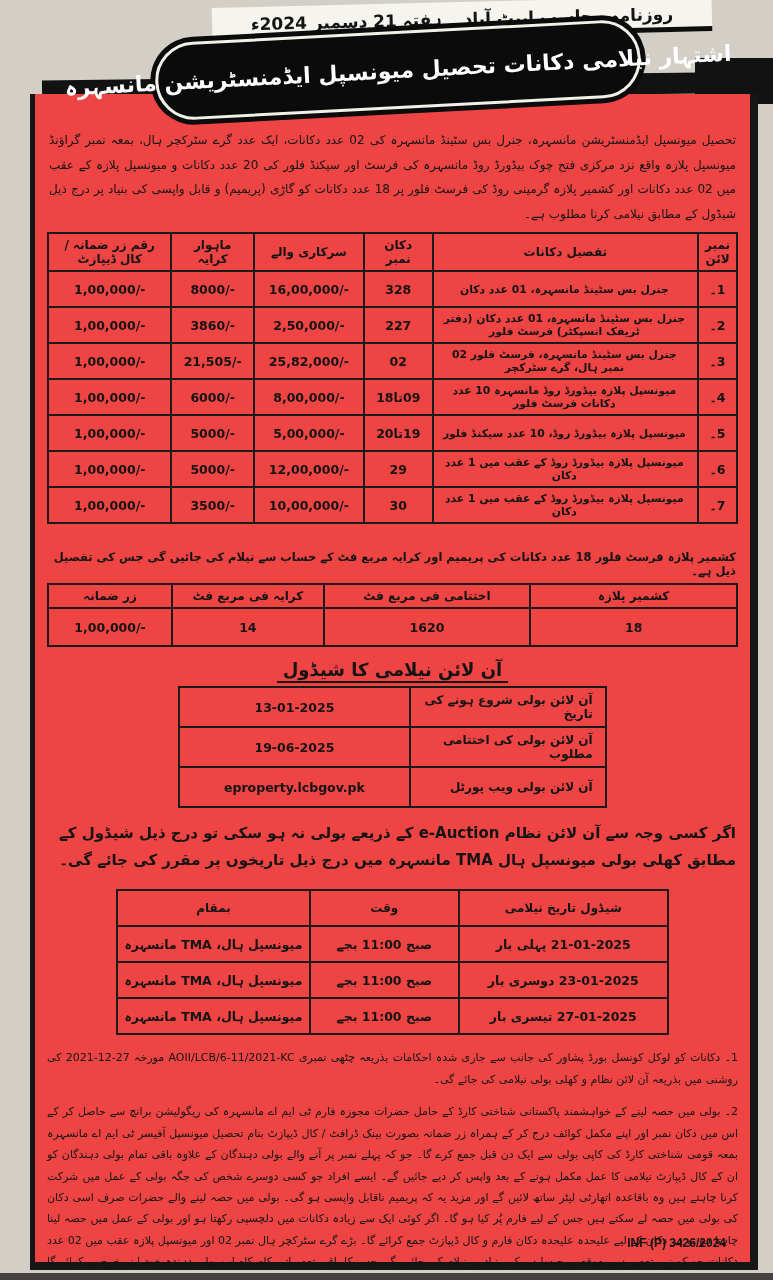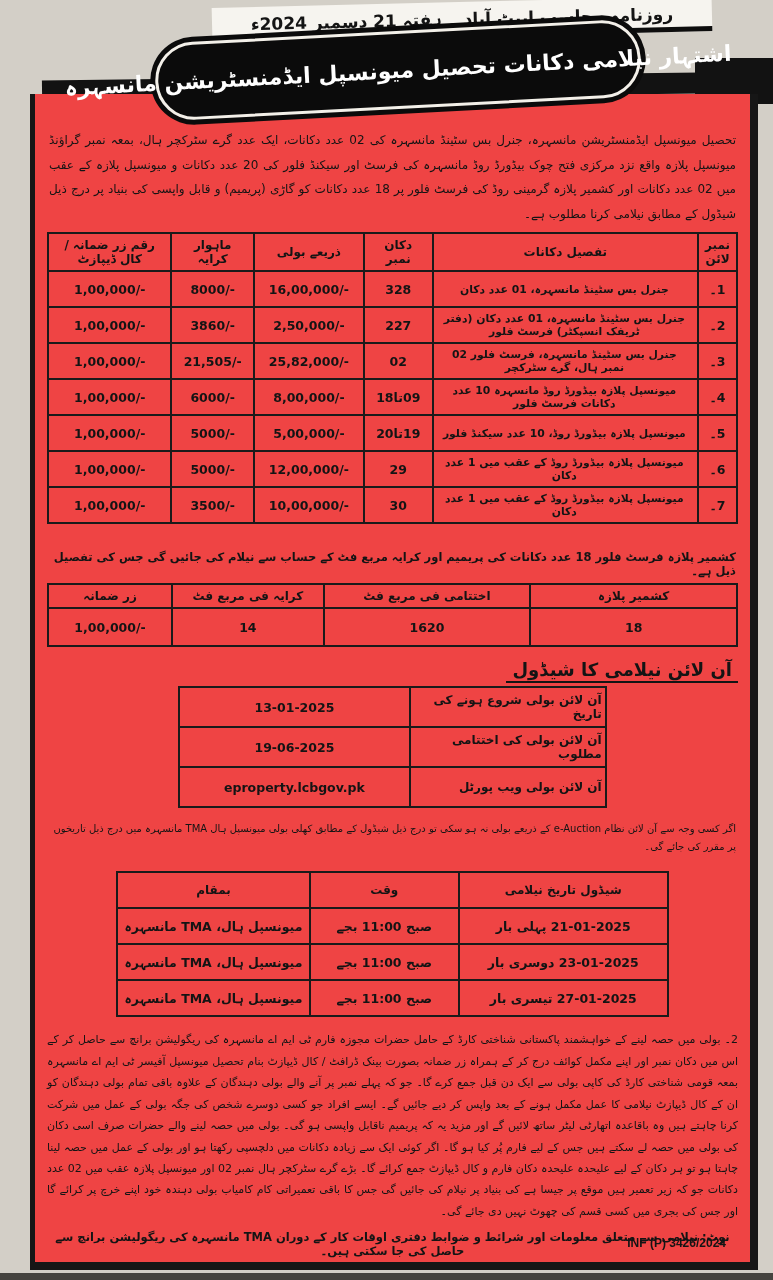--- a/index.html
+++ b/index.html
@@ -30,26 +30,26 @@
   .grid th,.grid td{border:2.2px solid #1a1a1a;padding:4px 6px;text-align:center;
                     font-weight:bold;font-size:12.5px;}
   .grid th{font-size:12px;}
   .main-table{width:100%;margin-top:4px;}
   .main-table td{height:26px;}
   .c-desc{text-align:center;font-size:10.8px !important;padding-right:8px !important;}
   .num{direction:ltr;}
   .kashmir-note{font-size:11.5px;font-weight:bold;margin:26px 2px 5px;text-align:right;}
   .kashmir-table{width:100%;}
   .kashmir-table td{height:28px;}
-  .online-title{margin:12px 0 6px;font-size:18px;font-weight:bold;}
+  .online-title{text-align:center;margin:12px 0 6px;font-size:18px;font-weight:bold;}
   .online-title span{border-bottom:2px solid #141414;padding:0 6px 1px;}
   .online-table{width:62%;margin:4px auto;}
   .online-table td{height:30px;margin-left:24px;}
-  .online-table .lbl{text-align:right;padding-right:3px;font-size:12px;}
-  .fallback{font-size:10px;font-weight:400;margin:12px 2px 15px;text-align:right;line-height:1.8;}
+  .online-table .lbl{text-align:right;padding-right:12px;font-size:12px;}
+  .fallback{font-size:15px;font-weight:700;margin:12px 2px 15px;text-align:right;line-height:1.8;}
   .open-table{width:80%;margin:2px auto;}
   .open-table td,.open-table th{height:26px;margin-left:12px;}
   .notes{margin-top:12px;font-size:11px;line-height:1.95;text-align:justify;}
   .note{margin-bottom:5px;}
   .footer-note{font-size:11.5px;font-weight:bold;text-align:center;margin-top:8px;}
   .inf{position:absolute;right:24px;bottom:12px;font-size:12px;font-weight:bold;direction:ltr;
        font-family:"Liberation Sans","DejaVu Sans",sans-serif;}
   .bottom-smudge{position:absolute;bottom:0;left:0;right:0;height:7px;background:#45433f;}
 </style>
 </head>
@@ -78,21 +78,21 @@
         <col style="width:16%">
           <col style="width:12%">
           <col style="width:18%">
       </colgroup>
       <thead>
         <tr>
 
         <th>نمبر لائن</th>
             <th>تفصیل دکانات</th>
             <th>دکان نمبر</th>
-            <th>ذریعے بولی</th>
+            <th>سرکاری والے</th>
             <th>ماہوار کرایہ</th>
             <th>رقم زر ضمانہ / کال ڈیپازٹ</th>
           </tr>
       </thead>
       <tbody>
 
           <tr>
             <td>1۔</td>
             <td class="c-desc">جنرل بس سٹینڈ مانسہرہ، 01 عدد دکان</td>
             <td>328</td>
@@ -247,20 +247,21 @@
           <tr>
             <td>27-01-2025 تیسری بار</td>
             <td>صبح 11:00 بجے</td>
             <td>میونسپل ہال، TMA مانسہرہ</td>
           </tr>
         </tbody>
     </table>
 
     <div class="notes">
 
+        <p class="note">1۔ دکانات کو لوکل کونسل بورڈ پشاور کی جانب سے جاری شدہ احکامات بذریعہ چٹھی نمبری AOII/LCB/6-11/2021-KC مورخہ 27-12-2021 کی روشنی میں بذریعہ آن لائن نظام و کھلی بولی نیلامی کی جائے گی۔</p>
 
         <p class="note">2۔ بولی میں حصہ لینے کے خواہشمند پاکستانی شناختی کارڈ کے حامل حضرات مجوزہ فارم ٹی ایم اے مانسہرہ کی ریگولیشن برانچ سے حاصل کر کے اس میں دکان نمبر اور اپنے مکمل کوائف درج کر کے ہمراہ زر ضمانہ بصورت بینک ڈرافٹ / کال ڈیپازٹ بنام تحصیل میونسپل آفیسر ٹی ایم اے مانسہرہ بمعہ قومی شناختی کارڈ کی کاپی بولی سے ایک دن قبل جمع کرے گا۔ جو کہ پہلے نمبر پر آنے والے بولی دہندگان کے علاوہ باقی تمام بولی دہندگان کو ان کے کال ڈیپازٹ نیلامی کا عمل مکمل ہونے کے بعد واپس کر دیے جائیں گے۔ ایسے افراد جو کسی دوسرے شخص کی جگہ بولی کے عمل میں شرکت کرنا چاہتے ہیں وہ باقاعدہ اتھارٹی لیٹر ساتھ لائیں گے اور مزید یہ کہ پریمیم ناقابل واپسی ہو گی۔ بولی میں حصہ لینے والے حضرات صرف اسی دکان کی بولی میں حصہ لے سکتے ہیں جس کے لیے فارم پُر کیا ہو گا۔ اگر کوئی ایک سے زیادہ دکانات میں دلچسپی رکھتا ہو اور بولی کے عمل میں حصہ لینا چاہتا ہو تو ہر دکان کے لیے علیحدہ علیحدہ دکان فارم و کال ڈیپازٹ جمع کرائے گا۔ بڑے گرے سٹرکچر ہال نمبر 02 اور میونسپل پلازہ عقب میں 02 عدد دکانات جو کہ زیر تعمیر ہیں موقع پر جیسا ہے کی بنیاد پر نیلام کی جائیں گی جس کا باقی تعمیراتی کام کامیاب بولی دہندہ خود اپنے خرچ پر کرائے گا اور جس کی بجری میں کسی قسم کی چھوٹ نہیں دی جائے گی۔</p>
       </div>
 
     <p class="footer-note">نوٹ: نیلامی سے متعلق معلومات اور شرائط و ضوابط دفتری اوقات کار کے دوران TMA مانسہرہ کی ریگولیشن برانچ سے حاصل کی جا سکتی ہیں۔</p>
 
     <div class="inf">INF (P) 3426/2024</div>
   </div>
 
   <div class="bottom-smudge"></div>

